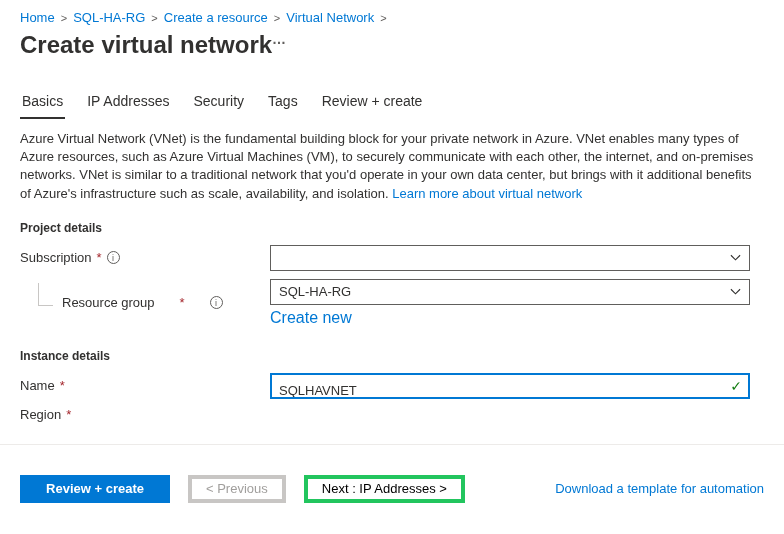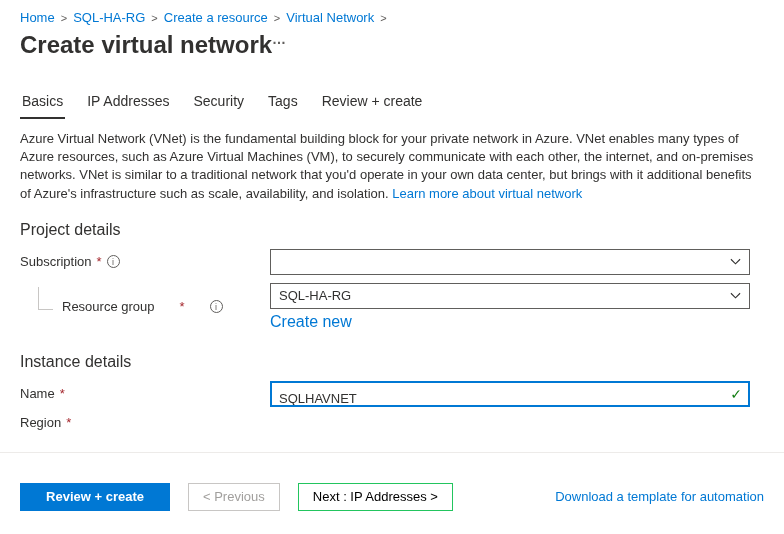--- a/index.html
+++ b/index.html
@@ -6,39 +6,39 @@
   body { font-family: "Segoe UI", Arial, sans-serif; font-size: 13px; color: #323130; background: #fff; padding: 10px 20px 20px 20px; width: 784px; }
   a { color: #0078d4; text-decoration: none; cursor: pointer; }
   .breadcrumb { font-size: 13px; display: flex; align-items: center; gap: 6px; flex-wrap: wrap; }
   .breadcrumb .chev { color: #605e5c; font-size: 11px; }
   h1.title { font-size: 24px; font-weight: 600; margin-top: 6px; display: flex; }
   .more-dots { color: #605e5c; font-size: 14px; letter-spacing: 1px; cursor: pointer; }
   .tabs { display: flex; gap: 20px; border-bottom: 1px solid transparent; margin-top: 28px; margin-bottom: 10px; }
   .tab { padding: 6px 2px 8px 2px; cursor: pointer; color: #323130; font-size: 14px; }
   .tab.active { border-bottom: 2px solid #323130; font-weight: 400; }
   .description { font-size: 13px; line-height: 1.4; color: #323130; margin-bottom: 18px; }
-  .section-title { font-weight: 400; margin-top: 14px; margin-bottom: 10px; font-size: 16px; }
+  .section-title { font-weight: 700; margin-top: 14px; margin-bottom: 10px; font-size: 12px; }
   .form-row { display: flex; align-items: center; margin-bottom: 8px; }
   .form-row .label-col { width: 250px; display: flex; align-items: center; gap: 5px; }
   .form-row.indent .label-col { padding-left: 42px; position: relative; gap: 25px; }
   .form-row.indent .label-col::before { content:""; position:absolute; left:18px; top:-12px; width:14px; height:22px; border-left:1px solid #c8c6c4; border-bottom:1px solid #c8c6c4; }
   .form-row .field-col { flex: 1; max-width: 480px; position: relative; }
   .req { color: #a4262c; }
   .info-icon { display:inline-flex; width:13px; height:13px; border:1px solid #605e5c; border-radius:50%; align-items:center; justify-content:center; font-size:9px; color:#605e5c; cursor:pointer; }
   .select, .text-input { width: 100%; height: 26px; border: 1px solid #605e5c; padding: 2px 26px 2px 8px; font-size: 13px; font-family: inherit; background: #fff; color:#323130; }
   .select { cursor: pointer; position: relative; display:flex; align-items:center; }
   .select .chev-down { position:absolute; right:8px; top:50%; transform:translateY(-50%); }
   .text-input { outline:none; }
   .text-input.valid { border:2px solid #0078d4; padding:10px 26px 1px 7px; }
   .valid-check { position:absolute; right:8px; top:50%; transform:translateY(-50%); color:#107c10; font-size:14px; }
   .select.region { border:1px solid #5c2e91; }
   .link-small { font-size:16px; display:inline-block; margin-top:4px; }
   .divider { height:1px; background:#edebe9; margin:22px -20px 0 -20px; }
   .footer { display:flex; align-items:center; gap:18px; margin-top:30px; }
-  .btn { height:28px; padding:0 14px; font-size:13px; cursor:pointer; border:1px solid #22c55e; background:#fff; font-family:inherit; }
+  .btn { height:28px; padding:0 14px; font-size:13px; cursor:pointer; border:4px solid #22c55e; background:#fff; font-family:inherit; }
   .btn.primary { background:#0078d4; color:#fff; border:1px solid #0078d4; font-weight:600; min-width:150px; text-align:center; }
   .btn.disabled { color:#a19f9d; border-color:#c8c6c4; cursor:default; }
   .footer-link { margin-left:auto; font-size:13px; }
   svg.chev-down { width:11px; height:11px; }
 </style>
 </head>
 <body>
 
 <div class="breadcrumb">
   <a>Home</a>

